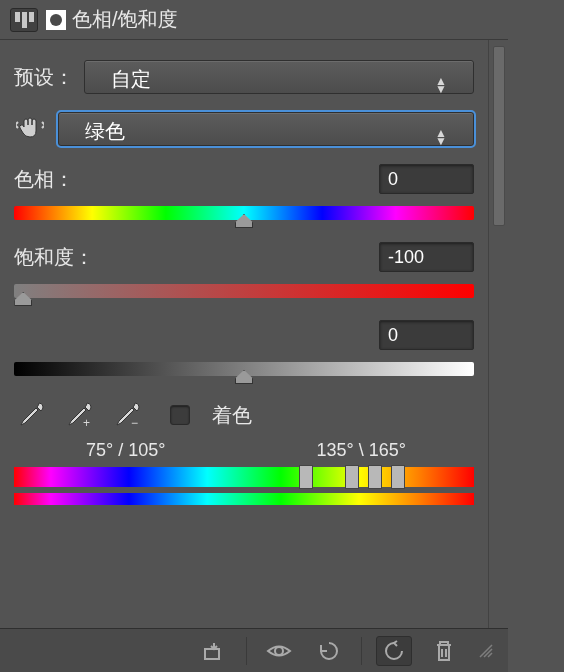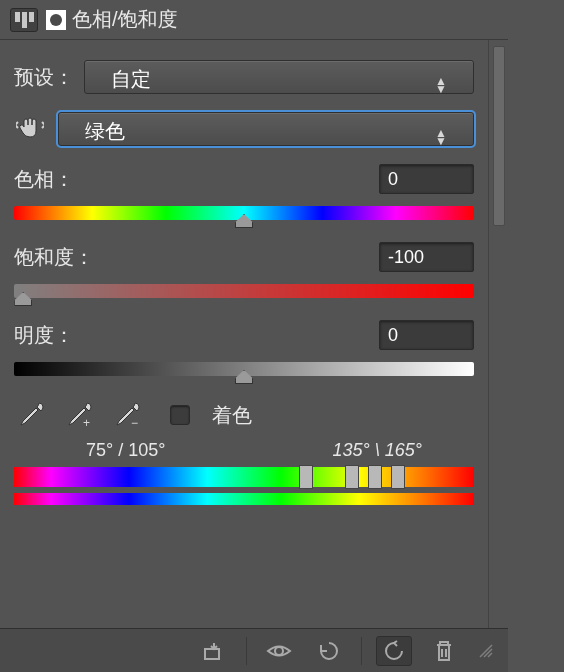--- a/index.html
+++ b/index.html
@@ -28,21 +28,21 @@
 .track.hue { background: linear-gradient(to right, #ff0000 0%, #ffff00 17%, #00ff00 33%, #00ffff 50%, #0000ff 67%, #ff00ff 83%, #ff0000 100%); }
 .track.sat { background: linear-gradient(to right, #808080, #ff0000); }
 .track.light { background: linear-gradient(to right, #000, #fff); }
 .thumb { position: absolute; top: 8px; width: 18px; height: 14px; background: #9a9a9a; border: 1px solid #333; transform: translateX(-50%); clip-path: polygon(50% 0%, 100% 60%, 100% 100%, 0% 100%, 0% 60%); }
 .eyedropper-row { display: flex; align-items: center; gap: 14px; margin: 18px 0 8px 0; }
 .eyedropper { width: 34px; height: 34px; display: flex; align-items: center; justify-content: center; }
 .checkbox { width: 20px; height: 20px; background: #3c3c3c; border: 1px solid #2a2a2a; margin-left: 12px; border-radius: 3px; box-shadow: inset 0 1px 2px rgba(0,0,0,0.5); }
 .colorize-label { font-size: 20px; margin-left: 8px; }
 .range-labels { display: flex; font-size: 18px; margin: 2px 0 6px 0; padding: 0 4px; }
 .range-labels .left { margin-left: 68px; }
-.range-labels .right { margin-left: auto; margin-right: 48px; font-style: italic; }
+.range-labels .right { margin-left: auto; margin-right: 64px; }
 .spectrum-wrap { margin: 0 0 10px 0; }
 .spectrum { height: 20px; background: linear-gradient(to right, #ff0000 0%, #ff00ff 8%, #0000ff 25%, #00ffff 42%, #00ff00 58%, #ffff00 75%, #ff8000 88%, #ff0000 100%); position: relative; }
 .spectrum.sm { height: 12px; margin-top: 6px; }
 .range-markers { position: absolute; top: -2px; left: 0; right: 0; height: 24px; }
 .marker { position: absolute; width: 14px; height: 24px; background: #b8b8b8; border: 1px solid #444; top: 0; }
 .footer { height: 44px; background: #4a4a4a; border-top: 1px solid #2f2f2f; display: flex; align-items: center; justify-content: flex-end; gap: 14px; padding: 0 12px; }
 .footer-divider { width: 1px; height: 28px; background: #3a3a3a; }
 .footer-btn { width: 36px; height: 30px; display: flex; align-items: center; justify-content: center; opacity: 0.85; }
 .footer-btn.active { background: #3a3a3a; border: 1px solid #2a2a2a; border-radius: 3px; }
 .disk-icon { display: flex; gap: 2px; }
@@ -107,21 +107,20 @@
           <div class="slider-label">饱和度：</div>
           <input class="value-box" value="-100" style="">
         </div>
         <div class="track sat">
           <div class="thumb" style="left:2%"></div>
         </div>
       </div>
 
       <div class="slider-row">
         <div class="slider-head">
-          <div class="slider-label">明度：</div>
           <input class="value-box" value="0" style="">
         </div>
         <div class="track light">
           <div class="thumb" style="left:50%"></div>
         </div>
       </div>
 
       <div class="eyedropper-row">
         <div class="eyedropper">
           <svg width="28" height="28" viewBox="0 0 28 28">

